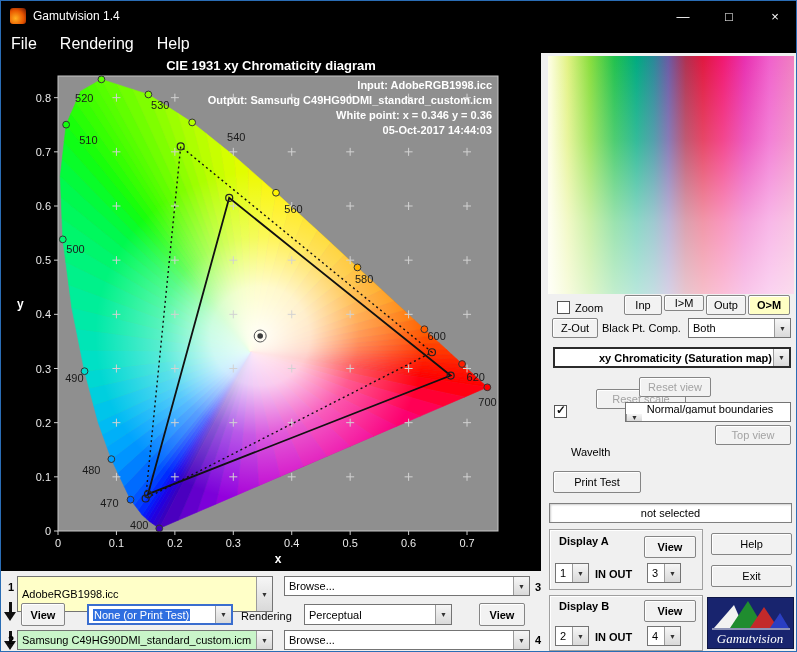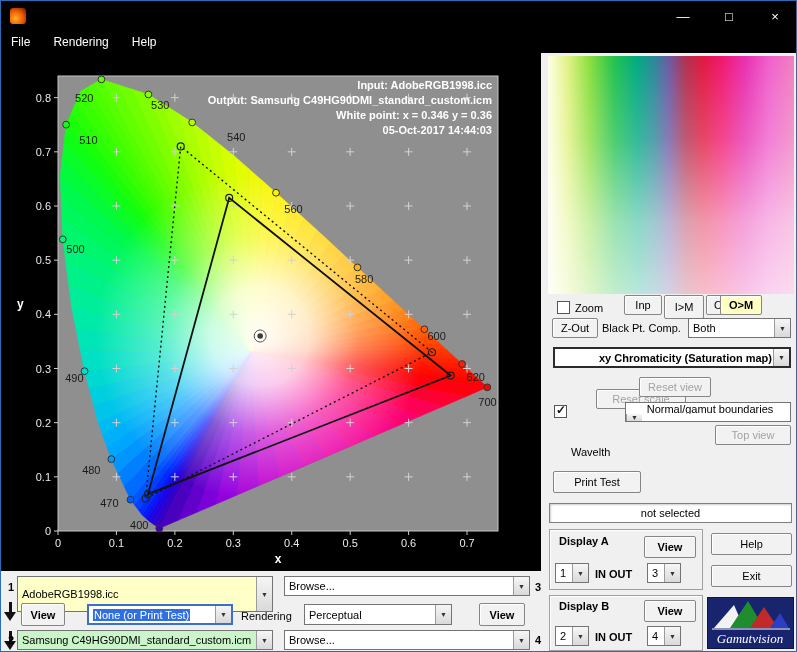--- a/index.html
+++ b/index.html
@@ -3,21 +3,21 @@
 <meta charset="utf-8">
 <style>
 *{margin:0;padding:0;box-sizing:border-box;}
 body{margin:0;background:#3c3c3c;font-family:"Liberation Sans",sans-serif;}
 .window{position:relative;width:797px;height:652px;background:#f0f0f0;border:1px solid #2a6db5;font-size:11px;color:#000;overflow:hidden;}
 .titlebar{position:absolute;left:0;top:0;width:100%;height:30px;background:#000;}
 .app-icon{position:absolute;left:9px;top:7px;width:16px;height:16px;border-radius:3px;background:radial-gradient(circle at 35% 65%,#ffb020 0%,#e85500 55%,#601000 100%);}
 .title-text{position:absolute;left:32px;top:0;height:30px;line-height:30px;color:#fff;font-size:12px;}
 .winbtn{position:absolute;top:0;width:46px;height:30px;color:#fff;display:flex;align-items:center;justify-content:center;font-size:13px;background:transparent;border:none;font-family:inherit;}
 .menubar{position:absolute;left:0;top:30px;width:100%;height:22px;background:#000;color:#fff;}
-.menu-item{display:inline-block;padding:4px 10px 0 10px;font-size:12px;height:22px;cursor:default;}
+.menu-item{display:inline-block;padding:4px 10px 0 10px;font-size:16px;height:22px;cursor:default;}
 .chart-region{position:absolute;left:0;top:52px;width:540px;height:518px;background:#000;}
 .chart-title{position:absolute;left:0;top:5px;width:100%;text-align:center;color:#fff;font-weight:bold;font-size:13px;}
 #plot-svg{position:absolute;left:0;top:0;}
 .sat-gradient{position:absolute;left:547px;top:55px;width:246px;height:238px;
  background:
  linear-gradient(to bottom, rgba(255,255,255,0) 0%, rgba(255,255,255,.2) 35%, rgba(255,255,255,.55) 70%, rgba(255,255,255,.72) 100%),
  linear-gradient(90deg,#ffffe8 0%,#e2f284 8%,#8ade3e 17%,#22c14e 27%,#00aa80 36%,#2a8898 43%,#6a5aa4 49%,#b03050 56%,#e01840 63%,#f01870 71%,#e830b0 80%,#f060cc 90%,#f080c0 100%);}
 .btn{position:absolute;display:flex;align-items:center;justify-content:center;background:#f2f2f2;border:1px solid #858585;border-radius:2px;font-family:inherit;font-size:11px;color:#000;box-shadow:inset 1px 1px 0 #fff;cursor:default;}
 .btn.bold{font-weight:bold;}
 .btn.active{background:#ffffc4;}
@@ -41,38 +41,40 @@
 .logo{position:absolute;left:706px;top:596px;width:87px;height:52px;background:#18246e;border:1px solid #0e1645;}
 .sel-text{background:#2f6fe0;color:#fff;padding:0 1px;}
 </style>
 </head>
 <body>
 
 <div class="window">
 
   <div class="titlebar">
     <div class="app-icon"></div>
+    <div class="title-text">Gamutvision 1.4</div>
     <button class="winbtn" style="left:659px;">
         <span>—</span>
       </button>
     <button class="winbtn" style="left:705px;">
         <span>□</span>
       </button>
     <button class="winbtn" style="left:751px;">
         <span>×</span>
       </button>
   </div>
 
   <div class="menubar">
     <span class="menu-item">File</span>
     <span class="menu-item">Rendering</span>
     <span class="menu-item">Help</span>
   </div>
 
   <div class="chart-region">
+    <div class="chart-title">CIE 1931 xy Chromaticity diagram</div>
     <svg id="plot-svg" width="540" height="518">
         <rect x="57" y="23" width="440" height="455" fill="#8f8f8f" stroke="#c6c6c6" stroke-width="1"></rect>
         <defs>
           <clipPath id="hs">
             <polygon points="158.26427622841965,475.4 148.50597609561754,468.4125 141.1434262948207,461.9125 129.5152722443559,446.69166666666666 110.34926958831342,406.12083333333334 97.14342629482071,369.2875 83.52855245683932,318.20833333333337 70.73173970783533,254.45416666666665 61.79150066401063,186.36666666666667 59.278884462151396,123.3166666666666 65.12217795484727,71.64166666666665 79.73041168658699,38.16666666666663 100.41567065073042,26.35833333333329 147.39575033200532,41.47083333333336 191.16201859229747,69.42083333333329 233.23373173970782,103.0041666666666 275.0132802124834,139.72916666666663 316.5006640106242,177.53750000000002 356.468791500664,214.425 393.1062416998672,248.225 423.37450199203187,276.22916666666663 446.0464807436919,297.0833333333333 461.0637450199203,311.00416666666666 477.13280212483403,325.8458333333333 486.30677290836655,334.29583333333335 419.28419654714475,363.1125 349.16467463479415,393.2833333333333 279.0451527224435,423.45416666666665 214.76892430278886,451.1333333333333 158.26427622841965,475.4"></polygon>
           </clipPath>
           <radialGradient id="wpg" gradientUnits="userSpaceOnUse" cx="259.17795484727753" cy="283" r="165">
             <stop offset="0" stop-color="#ffffff" stop-opacity="0.97"></stop>
             <stop offset="0.3" stop-color="#ffffff" stop-opacity="0.8"></stop>
             <stop offset="0.6" stop-color="#ffffff" stop-opacity="0.35"></stop>
@@ -369,23 +371,23 @@
         </g>
       </svg>
   </div>
 
   <div class="sat-gradient"></div>
 
   <span class="checkbox" style="left:556px;top:300px;"></span>
   <span class="lbl" style="left:574px;top:301px;">Zoom</span>
 
   <button class="btn" style="left:623px;top:294px;width:38px;height:20px;">Inp</button>
-  <button class="btn" style="left:663px;top:294px;width:40px;height:24px;">I&gt;M</button>
+  <button class="btn" style="left:663px;top:294px;width:40px;height:16px;">I&gt;M</button>
   <button class="btn" style="left:705px;top:294px;width:40px;height:20px;">Outp</button>
-  <button class="btn active bold" style="left:719px;top:294px;width:42px;height:20px;">O&gt;M</button>
+  <button class="btn active bold" style="left:747px;top:294px;width:42px;height:20px;">O&gt;M</button>
 
   <button class="btn" style="left:551px;top:317px;width:46px;height:20px;">Z-Out</button>
   <span class="lbl" style="left:601px;top:321px;">Black Pt. Comp.</span>
   <div class="combo" style="left:687px;top:317px;width:103px;height:20px;">
     <span class="ctxt">Both</span>
     <span class="carw"></span>
   </div>
 
   <div class="combo focused" style="left:552px;top:346px;width:238px;height:21px;padding-left:40px;">
     <span class="ctxt bold">xy Chromaticity (Saturation map)</span>

